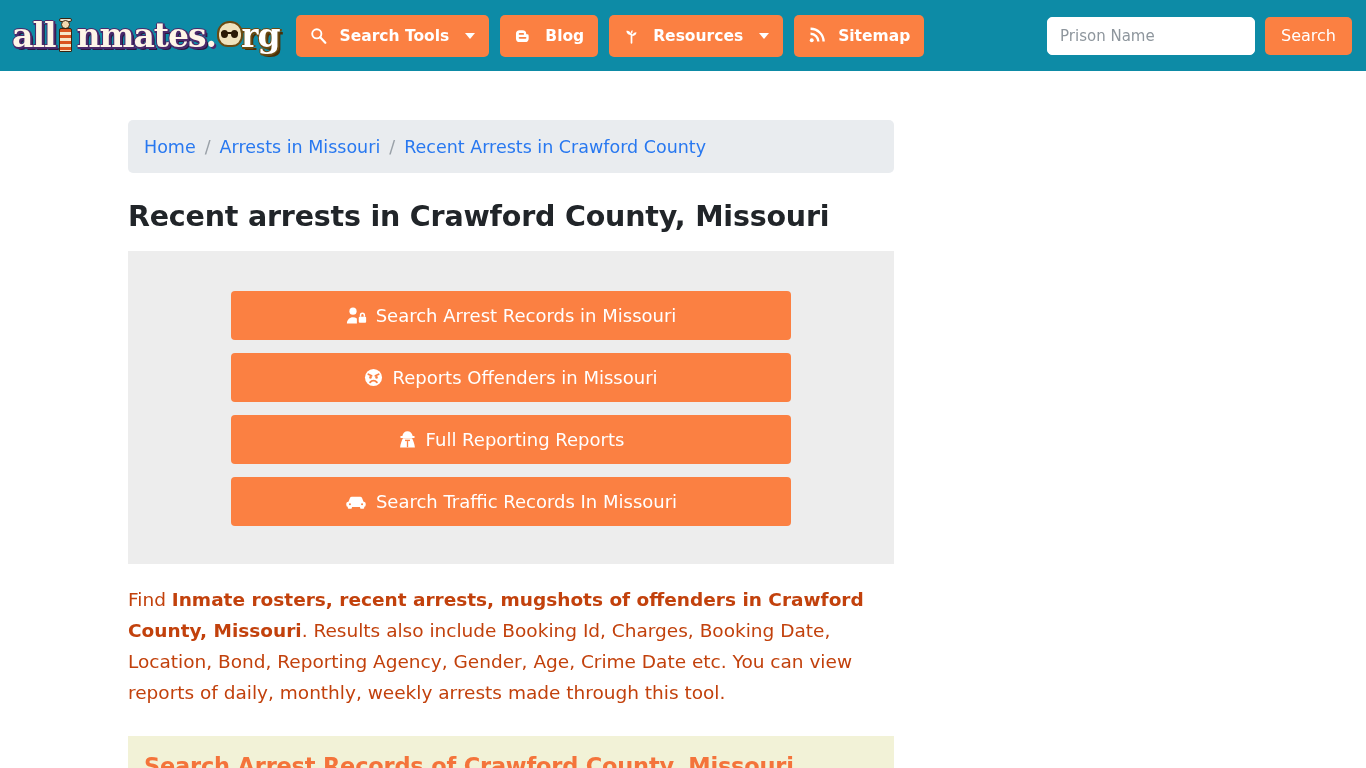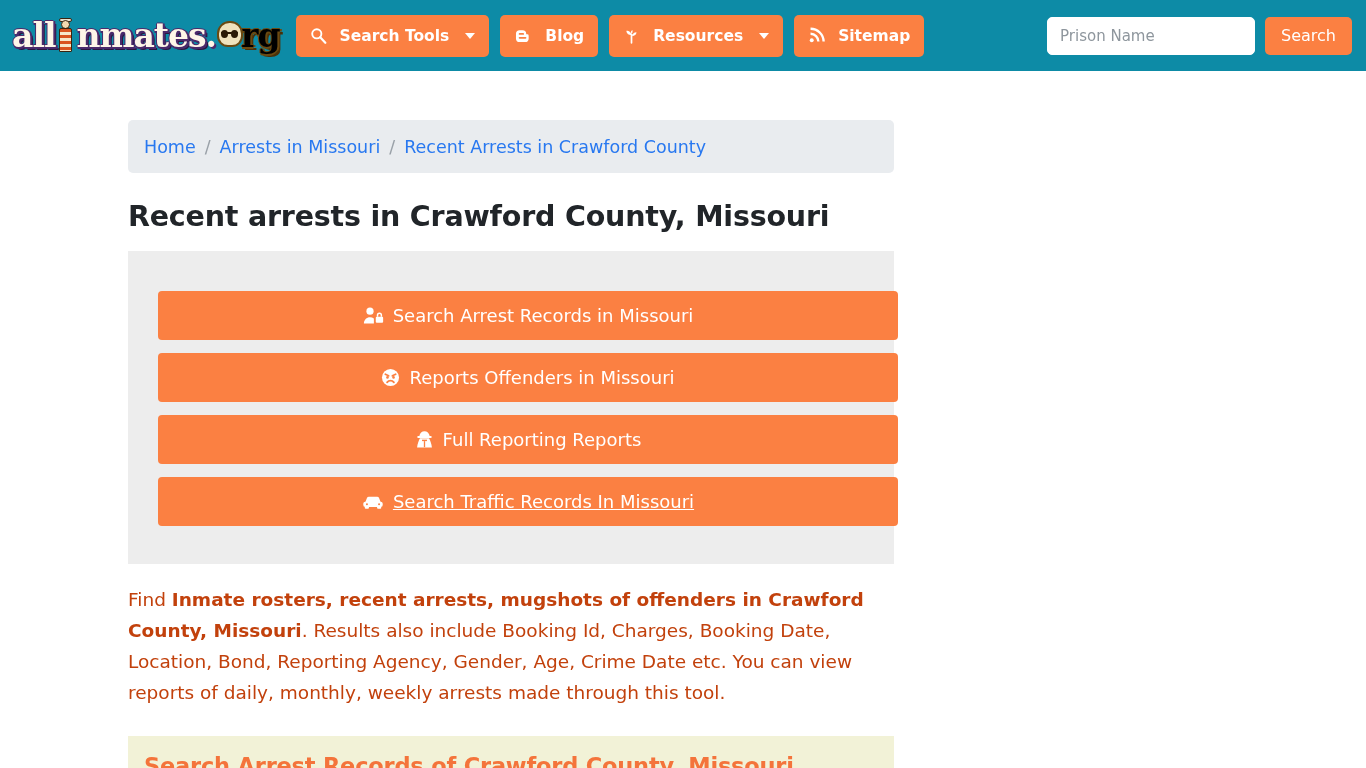--- a/index.html
+++ b/index.html
@@ -129,21 +129,21 @@
     position: absolute;
     left: 4px; top: 13px;
     width: 17px; height: 2px;
     background: #2a1a06;
   }
   .logo-org {
     font-family: "DejaVu Serif", "Liberation Serif", serif;
     font-size: 33px;
     font-weight: bold;
     letter-spacing: -1px;
-    color: #000000;
+    color: #ffffff;
     text-shadow:
        2px 0 0 #6b4a12,
        -1px 0 0 #6b4a12,
        0 2px 0 #6b4a12,
        0 -1px 0 #6b4a12,
        3px 3px 0 #4a3008;
     position: relative;
     z-index: 2;
     margin-left: -1px;
   }
@@ -256,33 +256,33 @@
   .action-panel {
     background: #ededed;
     margin-top: 18px;
     padding: 40px 30px 38px 30px;
   }
   .action-btn {
     display: flex;
     align-items: center;
     justify-content: center;
     gap: 9px;
-    width: 740px;
+    width: 560px;
     height: 49px;
     margin: 0 auto 13px auto;
     background: #fb8042;
     color: #ffffff;
     border: none;
     border-radius: 4px;
     font-size: 18px;
     font-family: "DejaVu Sans", "Liberation Sans", sans-serif;
     cursor: pointer;
     white-space: nowrap;
   }
-  .action-btn:last-child { margin-bottom: 0; text-decoration: underline; }
+  .action-btn:last-child { margin-bottom: 0; }
 
   .intro-text {
     font-size: 18.5px;
     line-height: 31px;
     color: #c2410c;
     margin: 20px 0 0 0;
     font-family: "DejaVu Sans", "Liberation Sans", sans-serif;
   }
   .intro-text b { font-weight: bold; }
 

